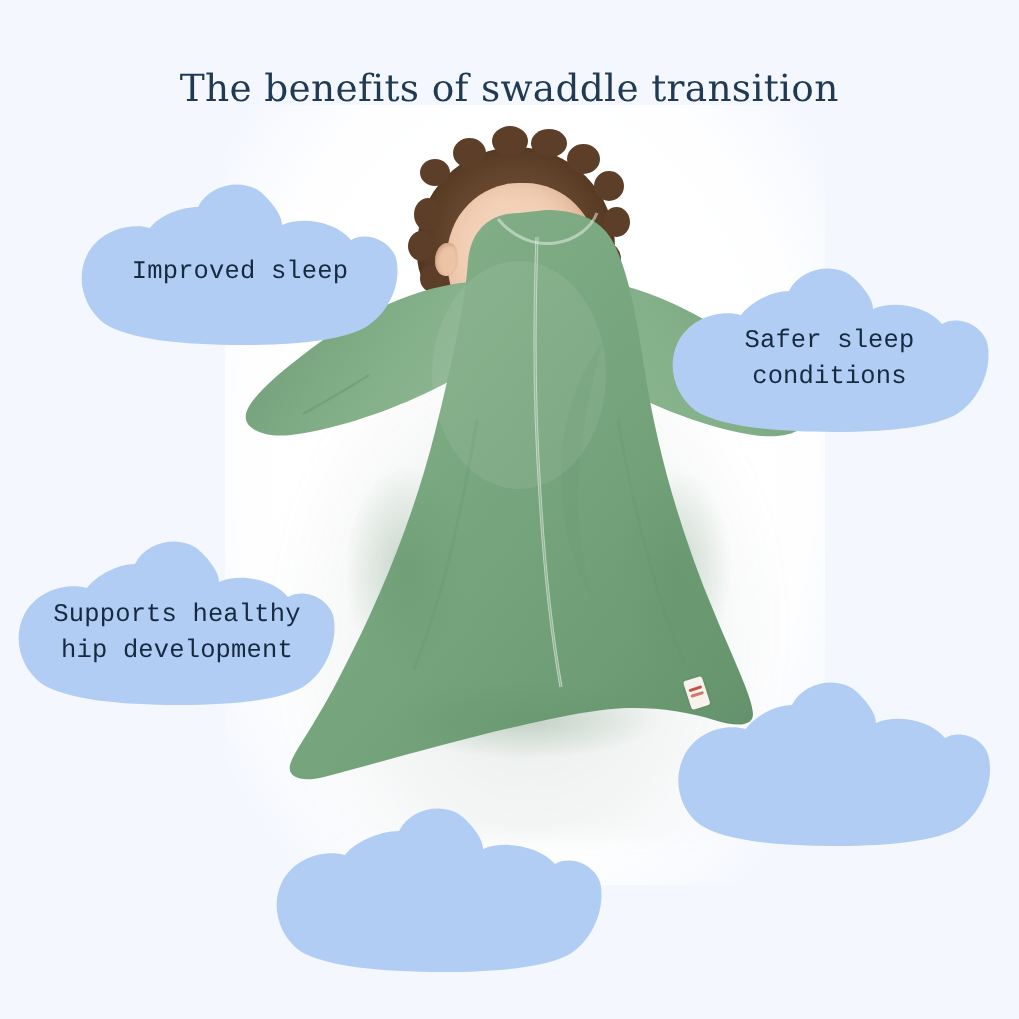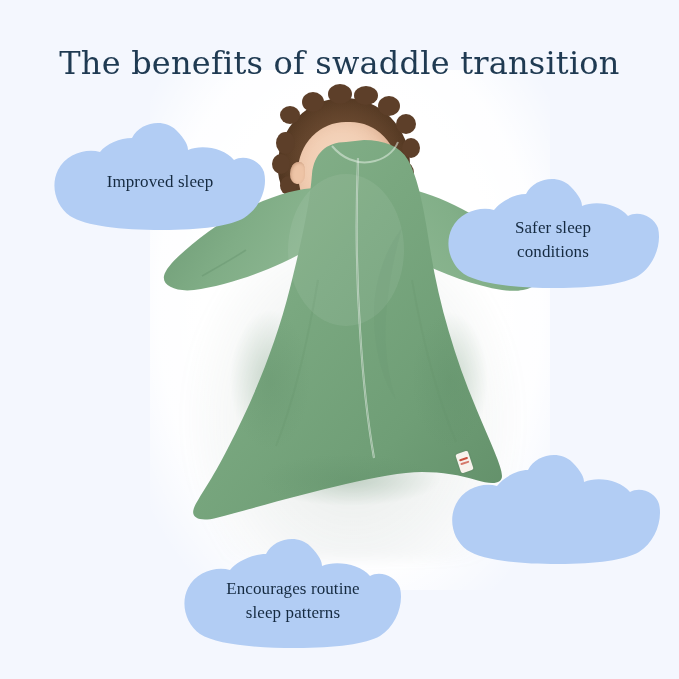--- a/index.html
+++ b/index.html
@@ -37,21 +37,21 @@
 
   
   .title {
     position: absolute;
     left: 0;
     top: 44px;
     width: 679px;
     text-align: center;
     font-family: "DejaVu Serif", "Liberation Serif", serif;
     font-weight: 400;
-    font-size: 32px;
+    font-size: 25px;
     letter-spacing: 0.2px;
     color: #1f3a52;
     white-space: nowrap;
   }
 
   
   .baby-photo {
     position: absolute;
     left: 150px;
     top: 80px;
@@ -215,21 +215,21 @@
     display: flex;
     align-items: center;
     justify-content: center;
   }
   .cloud svg { position: absolute; left: 0; top: 0; }
   .cloud-label {
     position: relative;
     z-index: 2;
     text-align: center;
     color: #152a40;
-    font-family: Liberation Serif, serif;
+    font-family: Liberation Mono, monospace;
     font-size: 17px;
     font-weight: 400;
     line-height: 1.42;
     letter-spacing: 0.1px;
     white-space: pre-line;
     pointer-events: none;
   }
 
   .cloud-1 { left: 52px;  top: 116px; width: 216px; height: 118px; }
   .cloud-1 .cloud-label { margin-top: 14px; }
@@ -382,36 +382,45 @@
       <path d="M82,22 C90,6 114,2 126,14 C136,24 138,30 138,34
                C152,28 174,32 184,44 C194,38 210,44 214,56
                C218,72 210,94 194,104 C180,112 152,116 112,116
                C70,116 36,112 20,102 C6,92 0,72 8,56
                C16,40 36,34 50,38 C56,30 70,22 82,22 Z" fill="#b2cdf4"></path>
     </svg>
     <div class="cloud-label">Safer sleep
 conditions</div>
   </div>
 
+  <div class="cloud cloud-3">
+    <svg width="216" height="118" viewBox="0 0 216 118">
+      <path d="M80,20 C88,4 112,0 124,12 C134,22 136,28 136,32
+               C150,26 172,30 182,42 C192,36 208,42 212,54
+               C216,70 208,92 192,102 C178,110 150,114 110,114
+               C68,114 34,110 18,100 C4,90 -2,70 6,54
+               C14,38 34,32 48,36 C54,28 68,20 80,20 Z" fill="#b2cdf4"></path>
+    </svg>
+    <div class="cloud-label">Supports healthy
+hip development</div>
+  </div>
 
   <div class="cloud cloud-4">
     <svg width="212" height="118" viewBox="0 0 212 118">
       <path d="M78,20 C86,4 110,0 122,12 C132,22 134,28 134,32
                C148,26 170,30 180,42 C190,36 206,42 209,54
                C213,70 205,92 189,102 C175,110 147,114 108,114
                C66,114 32,110 17,100 C3,90 -2,70 6,54
                C14,38 33,32 47,36 C53,28 66,20 78,20 Z" fill="#b2cdf4"></path>
     </svg>
   </div>
 
   <div class="cloud cloud-5">
     <svg width="222" height="118" viewBox="0 0 222 118">
       <path d="M84,20 C92,4 116,0 128,12 C138,22 140,28 140,32
                C154,26 178,30 188,42 C198,36 214,42 218,54
                C222,70 214,92 198,102 C184,110 154,114 114,114
                C70,114 34,110 18,100 C4,90 -2,70 6,54
                C14,38 34,32 48,36 C54,28 70,20 84,20 Z" fill="#b2cdf4"></path>
     </svg>
-    <div class="cloud-label">Encourages routine
-sleep patterns</div>
   </div>
 
 </div>
 
 </body></html>

